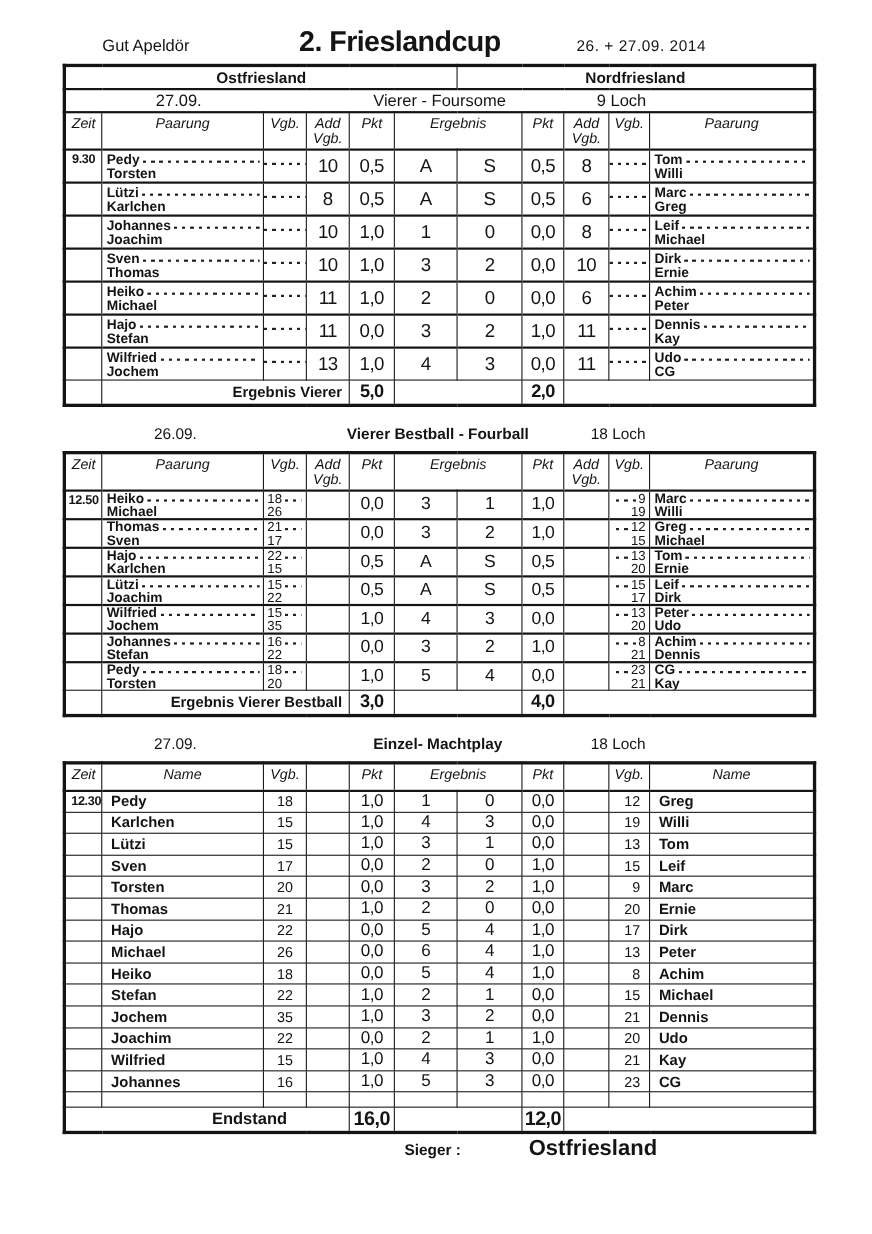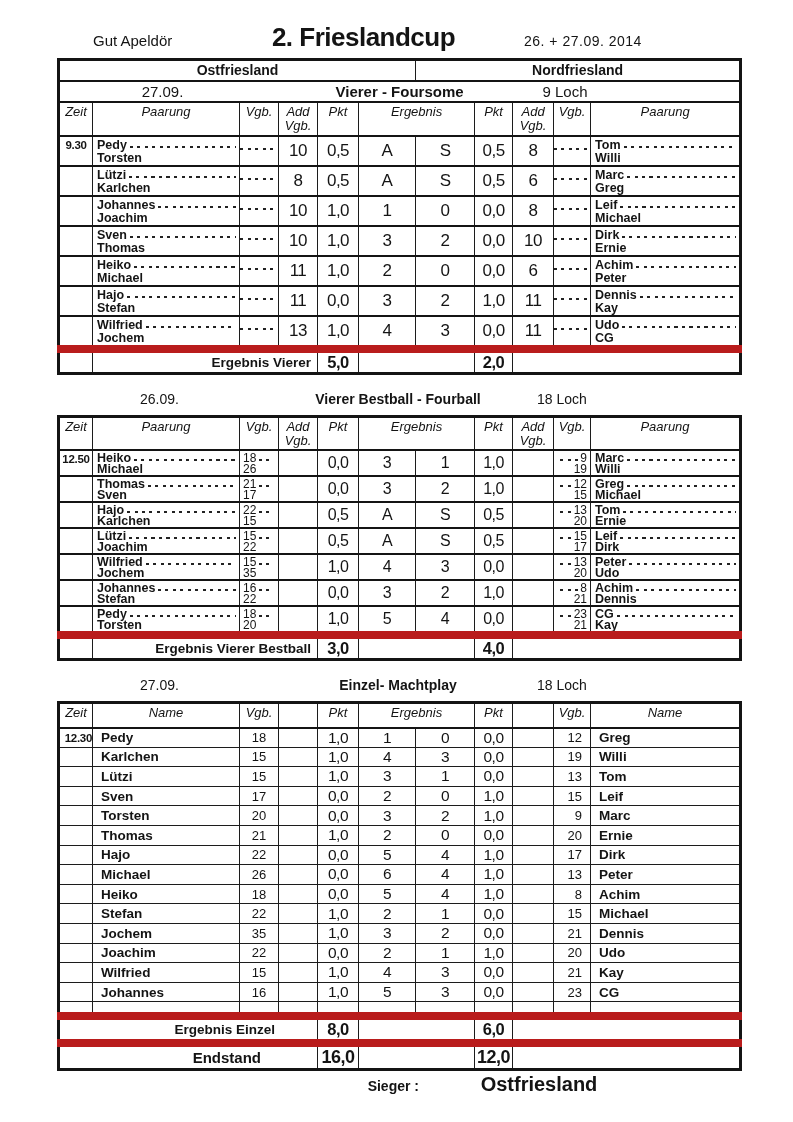--- a/index.html
+++ b/index.html
@@ -21,21 +21,21 @@
   tr.hdr{height:34px;}
   .t3 tr.hdr{height:25px;}
 
   
   tr.team{height:21px;}
   tr.team td{font-weight:bold;font-size:14px;text-align:center;border-bottom:2px solid #141414;}
   tr.daterow{height:19px;}
   tr.daterow td{border-bottom:2px solid #141414;}
   .trip{position:relative;height:19px;font-size:15px;}
   .trip .tdate{position:absolute;left:20px;width:165px;text-align:center;top:1px;}
-  .trip .tname{position:absolute;left:0;right:0;text-align:center;top:1px;font-weight:bold;}
+  .trip .tname{position:absolute;left:0;right:0;text-align:center;top:1px;font-weight:normal;}
   .trip .tholes{position:absolute;left:420px;width:170px;text-align:center;top:1px;}
 
   
   .sectionbar{position:relative;height:20px;width:682px;margin:16px 0 4px 57px;font-size:14px;}
   .sectionbar .tdate{position:absolute;left:20px;width:165px;text-align:center;}
   .sectionbar .tname{position:absolute;left:0;right:0;text-align:center;font-weight:bold;}
   .sectionbar .tholes{position:absolute;left:420px;width:170px;text-align:center;}
 
   
   tr.prow td{border-top:2px solid #141414;}
@@ -49,21 +49,21 @@
   .pname{font-weight:bold;font-size:12.5px;line-height:12px;white-space:nowrap;}
   .leader{flex:1;height:2px;margin:0 1px 3px 3px;background:repeating-linear-gradient(90deg,#222 0 3px,transparent 3px 7.5px);}
   .dotcell div{height:55%;display:flex;align-items:flex-end;}
   .dotcell .leader{margin:0 0 3px 0;}
   .vnum{font-size:12px;line-height:12px;}
   .num{font-size:17px;text-align:center;letter-spacing:-0.5px;}
   .t2 .num{font-size:16px;}
 
   
   tr.res{height:23px;}
-  tr.res td{border-top:8px solid #b91c1c;}
+  tr.res td{border-top:1px solid #b91c1c;}
   .rlabel{font-weight:bold;font-size:13.5px;text-align:right;padding-right:6px;white-space:nowrap;}
   .rlabel2{font-weight:bold;font-size:15px;text-align:right;padding-right:26px;white-space:nowrap;}
   .rval{font-weight:bold;font-size:16.5px;text-align:center;letter-spacing:-0.5px;}
   .rval.big{font-size:18px;}
 
   
   .t3 tr.srow{height:19.6px;}
   .t3 .zeit3{font-weight:bold;font-size:11.5px;text-align:right;letter-spacing:-0.3px;}
   .t3 .sname{font-weight:bold;font-size:13.5px;padding-left:8px;white-space:nowrap;}
   .t3 .num{font-size:15.5px;}
@@ -1073,27 +1073,20 @@
           <td></td>
           <td></td>
           <td></td>
           <td></td>
           <td></td>
           <td></td>
           <td></td>
           <td></td>
     </tr>
     <tr class="res">
-      <td colspan="4" class="rlabel" style="padding-right:42px;">Ergebnis Einzel</td>
-      <td class="rval">8,0</td>
-      <td colspan="2"></td>
-      <td class="rval">6,0</td>
-      <td colspan="3"></td>
-    </tr>
-    <tr class="res">
       <td colspan="4" class="rlabel2" style="padding-right:56px;">Endstand</td>
       <td class="rval big">16,0</td>
       <td colspan="2"></td>
       <td class="rval big">12,0</td>
       <td colspan="3"></td>
     </tr>
   </tbody>
     </table>
 
   <div class="footer">

